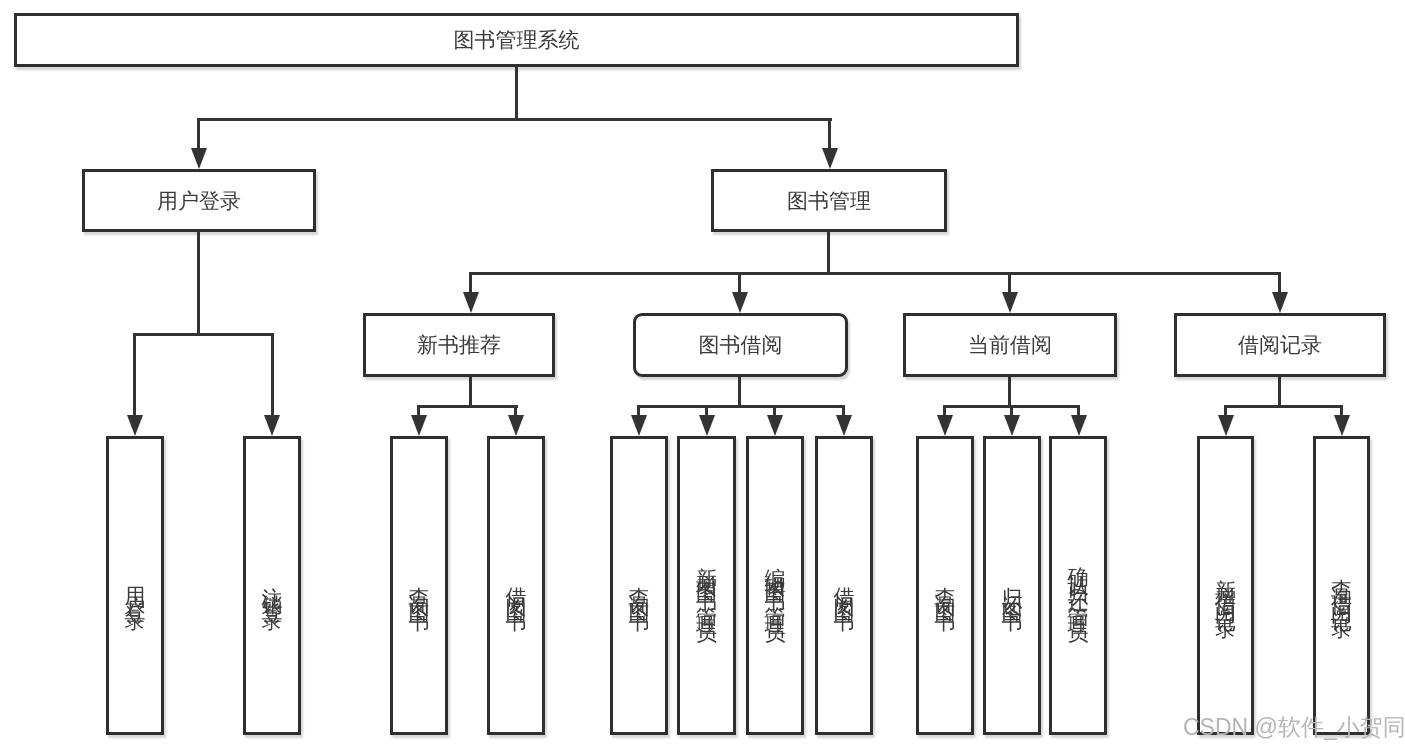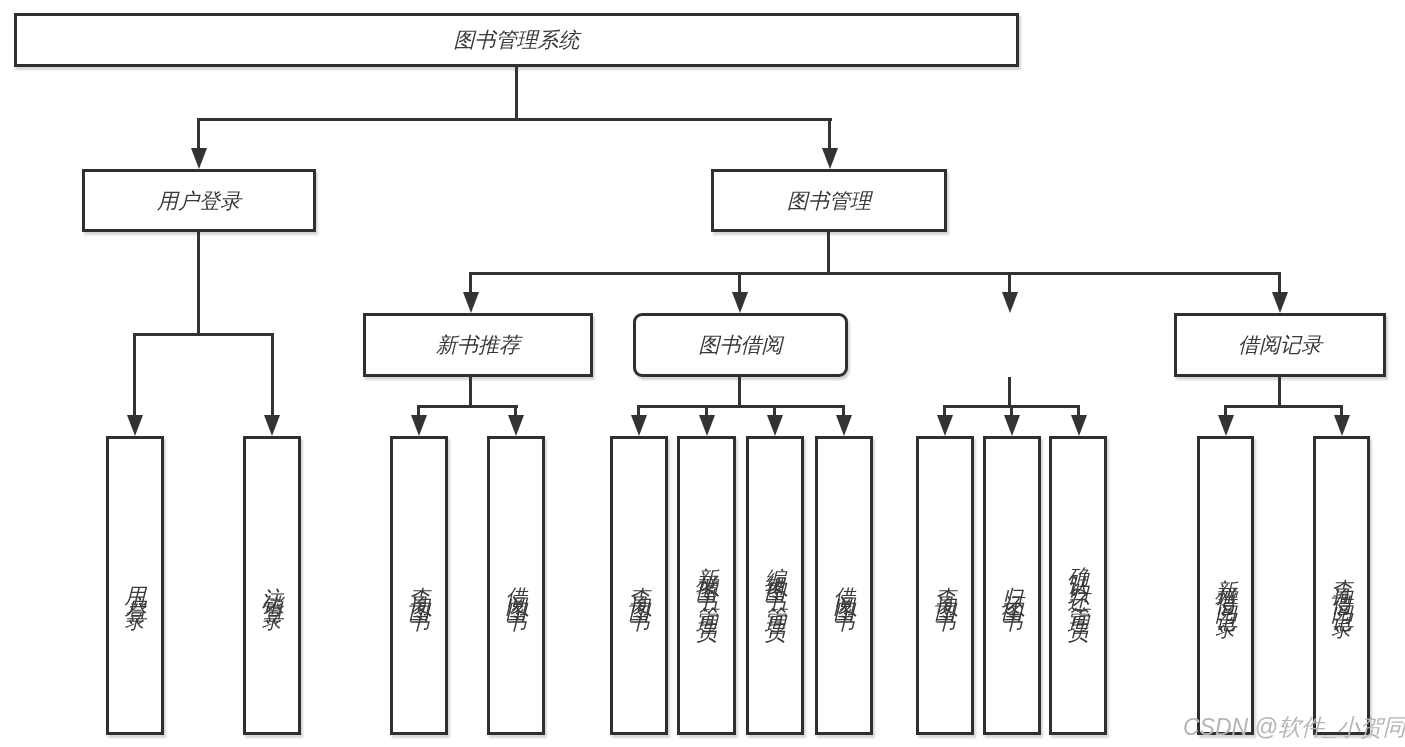--- a/index.html
+++ b/index.html
@@ -2,21 +2,20 @@
 <html><head>
 <meta charset="utf-8">
 <style>
   html,body{margin:0;padding:0;background:#ffffff;}
   #canvas{
     position:relative;
     width:1405px;height:747px;
     background:#ffffff;
     font-family:"Liberation Sans","DejaVu Sans",sans-serif;
     overflow:hidden;
-    font-style:italic;
   }
   .node{
     position:absolute;
     box-sizing:border-box;
     border:3px solid #2f2f2f;
     background:#ffffff;
     color:#3a3a3a;
     display:flex;align-items:center;justify-content:center;
     font-size:21px;
     box-shadow:2px 3px 2px rgba(120,120,120,0.30);
@@ -54,25 +53,28 @@
     <span>图书管理系统</span>
   </div>
 
   <div class="node" style="left:82px;top:169px;width:234px;height:63px;">
     <span>用户登录</span>
   </div>
   <div class="node" style="left:711px;top:169px;width:236px;height:63px;">
     <span>图书管理</span>
   </div>
 
-  <div class="node" style="left:363px;top:313px;width:230px;height:64px;">
+  <div class="node" style="left:363px;top:313px;width:192px;height:64px;">
     <span>新书推荐</span>
   </div>
   <div class="node" style="left:633px;top:313px;width:215px;height:64px;border-radius:9px;">
     <span>图书借阅</span>
+  </div>
+  <div class="node" style="left:903px;top:313px;width:214px;height:64px;">
+    <span>当前借阅</span>
   </div>
   <div class="node" style="left:1174px;top:313px;width:212px;height:64px;">
     <span>借阅记录</span>
   </div>
 
   <div class="node leaf" style="left:106px;top:436px;width:58px;height:299px;">
     <span>用户登录</span>
   </div>
   <div class="node leaf" style="left:243px;top:436px;width:58px;height:299px;">
     <span>注销登录</span>

